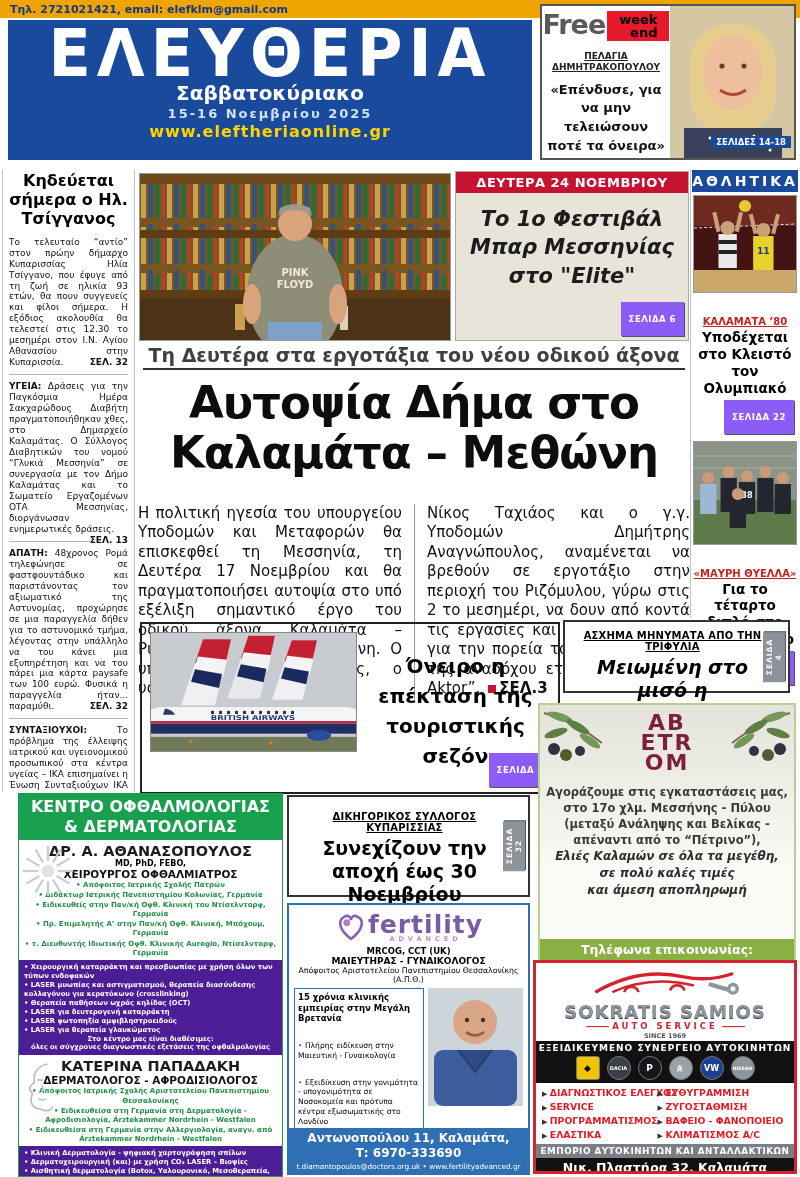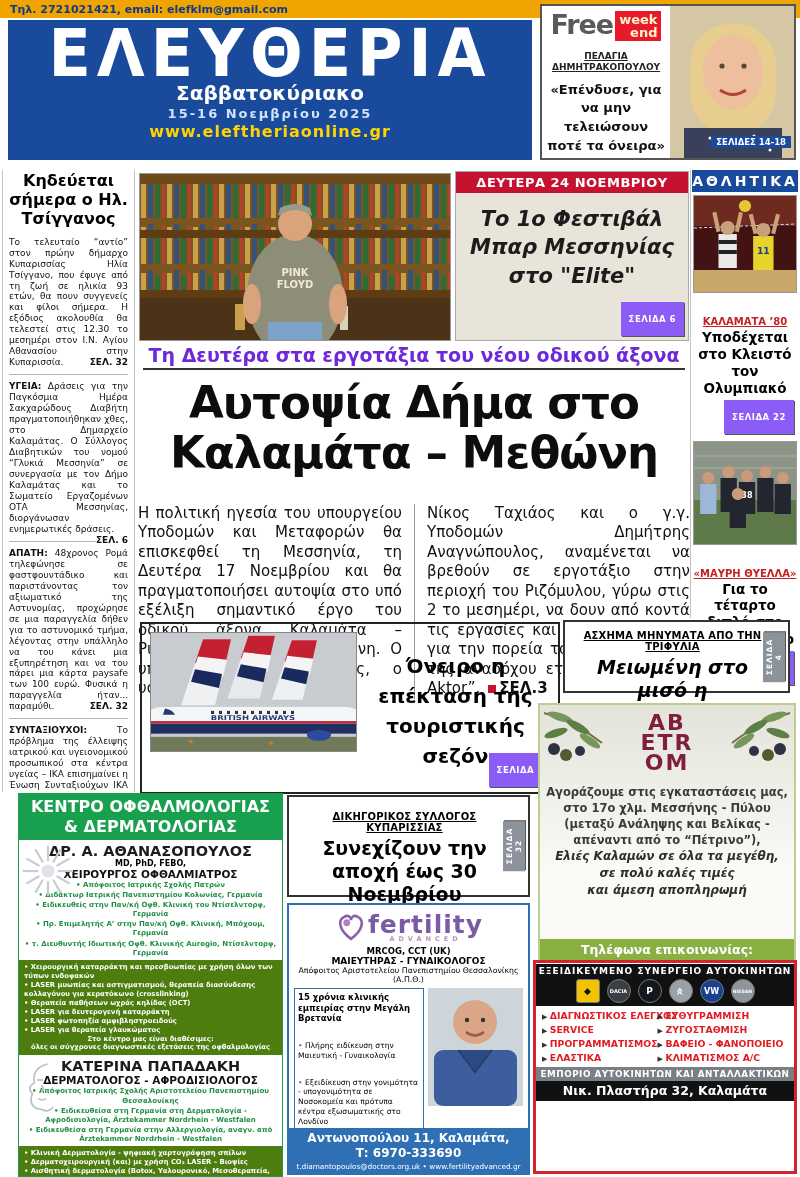--- a/index.html
+++ b/index.html
@@ -19,22 +19,22 @@
   .mh-edition{font-size:20px;font-weight:bold;margin-top:-4px;}
   .mh-date{font-size:13px;font-weight:bold;color:#cfe3ff;letter-spacing:2px;margin-top:1px;}
   .mh-site{font-size:16px;font-weight:bold;color:#ffd400;letter-spacing:1px;margin-top:1px;}
 
   
   .fw{position:absolute;left:540px;top:4px;width:256px;height:156px;border:2px solid #555;
     background:#fff;display:flex;}
   .fw-left{width:128px;padding:5px 4px;text-align:center;}
   .fw-logo{display:flex;justify-content:center;align-items:flex-start;margin-bottom:10px;}
   .fw-free{font-size:27px;font-weight:bold;color:#5a5a5a;letter-spacing:-1px;line-height:1;}
-  .fw-red{background:#e8192c;color:#fef9c3;font-weight:bold;font-size:13px;line-height:1;
-    padding:2px 4px;margin-left:2px;text-align:right;}
+  .fw-red{background:#e8192c;color:#000000;font-weight:bold;font-size:13px;line-height:1;
+    padding:2px 12px;margin-left:2px;text-align:right;}
   .fw-red span{display:block;}
   .fw-author{font-size:9px;font-weight:bold;text-decoration:underline;color:#222;line-height:1.25;}
   .fw-quote{font-size:13px;font-weight:bold;color:#111;margin-top:7px;line-height:1.45;}
   .fw-photo{position:relative;flex:1;overflow:hidden;}
   .fw-badge{position:absolute;right:3px;bottom:10px;background:#1a4a9c;color:#fff;
     font-size:8.5px;font-weight:bold;padding:1px 5px;}
 
   
   .vrule{position:absolute;width:1px;background:#c3c3c3;}
   .vr-a{left:2px;top:170px;height:622px;}
@@ -69,21 +69,21 @@
   .sports-head{background:#1a4a9c;color:#fff;font-weight:bold;font-size:14px;letter-spacing:3px;
     padding:3px 0;margin-bottom:4px;}
   .sp-photo{width:102px;height:96px;outline:1px solid #999;margin:2px auto 4px;}
   .sp-photo svg{display:block;width:100%;height:100%;}
   .sp-kicker{color:#c42121;font-size:10px;font-weight:bold;text-decoration:underline;margin-top:24px;}
   .sp-title{font-size:13.5px;font-weight:bold;line-height:1.25;margin:2px 0 3px;}
   .sp-badge{display:inline-block;margin-left:28px;}
 
   
   .main{position:absolute;left:138px;top:344px;width:552px;}
-  .kicker{display:table;margin:0 auto;font-size:19px;font-weight:bold;color:#6d28d9;
+  .kicker{display:table;margin:0 auto;font-size:19px;font-weight:bold;color:#404040;
     border-bottom:2px solid #333;padding:0 6px 2px;}
   .headline{font-size:45px;font-weight:800;text-align:center;line-height:1.12;
     letter-spacing:-1px;color:#0d0d0d;margin:8px 0 10px;}
   .cols{display:flex;}
   .col{width:50%;font-size:15px;line-height:1.3;text-align:justify;color:#101010;}
   .col2{border-left:1px solid #999;padding-left:12px;}
   .col1{padding-right:12px;}
   .sq{display:inline-block;width:8px;height:8px;background:#c41230;margin:0 3px 0 8px;}
   .mainpg{font-weight:bold;}
 
@@ -149,21 +149,21 @@
   .greenad{position:absolute;left:18px;top:793px;width:265px;height:384px;border:1px solid #18a04e;
     background:#fff;overflow:hidden;}
   .ga-head{background:#18a04e;color:#fff;text-align:center;font-size:16px;font-weight:bold;
     line-height:1.25;padding:3px 0;}
   .ga-white{position:relative;padding:3px 4px 2px;text-align:center;}
   .ga-icon{position:absolute;left:2px;top:4px;}
   .ga-name{font-size:14.5px;font-weight:bold;color:#1c1c1c;}
   .ga-md{font-size:8px;font-weight:bold;}
   .ga-spec{font-size:10.5px;font-weight:bold;color:#111;}
   .ga-cred{font-size:7px;font-weight:bold;color:#1f8f45;line-height:1.3;margin-top:1px;}
-  .ga-green{background:#4d7c0f;color:#fff;padding:3px 5px;text-align:left;}
+  .ga-green{background:#4c1d95;color:#fff;padding:3px 5px;text-align:left;}
   .ga-srv{font-size:6.8px;font-weight:bold;line-height:1.32;}
   .ga-note{font-size:6.8px;font-weight:bold;text-align:center;line-height:1.32;}
 
   
   .auto{position:absolute;left:533px;top:960px;width:264px;height:214px;border:3px solid #d42330;
     background:#fff;text-align:center;overflow:hidden;}
   .au-logo{margin-top:2px;}
   .au-name{font-size:18px;font-weight:800;letter-spacing:1px;color:#8e959d;
     text-shadow:0 1px 0 #3a3f44;line-height:1;}
   .au-sub{color:#d42330;font-size:8.5px;font-weight:bold;letter-spacing:3px;line-height:1.3;}
@@ -238,21 +238,21 @@
   </div>
 
   <div class="vrule vr-a"></div>
   <div class="vrule vr-b"></div>
   <div class="vrule vr-c"></div>
 
   <aside class="leftcol">
     <h2 class="obit-title">Κηδεύεται σήμερα ο Ηλ. Τσίγγανος</h2>
     <p class="brief"><span>Το τελευταίο “αντίο” στον πρώην δήμαρχο Κυπαρισσίας Ηλία Τσίγγανο, που έφυγε από τη ζωή σε ηλικία 93 ετών, θα πουν συγγενείς και φίλοι σήμερα. Η εξόδιος ακολουθία θα τελεστεί στις 12.30 το μεσημέρι στον Ι.Ν. Αγίου Αθανασίου στην Κυπαρισσία.</span> <b class="pg">ΣΕΛ. 32</b></p>
     <hr class="hr">
-    <p class="brief"><b class="tag">ΥΓΕΙΑ:</b> <span>Δράσεις για την Παγκόσμια Ημέρα Σακχαρώδους Διαβήτη πραγματοποιήθηκαν χθες, στο Δημαρχείο Καλαμάτας. Ο Σύλλογος Διαβητικών του νομού “Γλυκιά Μεσσηνία” σε συνεργασία με τον Δήμο Καλαμάτας και το Σωματείο Εργαζομένων ΟΤΑ Μεσσηνίας, διοργάνωσαν ενημερωτικές δράσεις.</span> <b class="pg">ΣΕΛ. 6</b></p>
+    <p class="brief"><b class="tag">ΥΓΕΙΑ:</b> <span>Δράσεις για την Παγκόσμια Ημέρα Σακχαρώδους Διαβήτη πραγματοποιήθηκαν χθες, στο Δημαρχείο Καλαμάτας. Ο Σύλλογος Διαβητικών του νομού “Γλυκιά Μεσσηνία” σε συνεργασία με τον Δήμο Καλαμάτας και το Σωματείο Εργαζομένων ΟΤΑ Μεσσηνίας, διοργάνωσαν ενημερωτικές δράσεις.</span> <b class="pg">ΣΕΛ. 13</b></p>
     <hr class="hr">
     <p class="brief"><b class="tag">ΑΠΑΤΗ:</b> <span>48χρονος Ρομά τηλεφώνησε σε φαστφουντάδικο και παριστάνοντας τον αξιωματικό της Αστυνομίας, προχώρησε σε μια παραγγελία δήθεν για το αστυνομικό τμήμα, λέγοντας στην υπάλληλο να του κάνει μια εξυπηρέτηση και να του πάρει μια κάρτα paysafe των 100 ευρώ. Φυσικά η παραγγελία ήταν... παραμύθι.</span> <b class="pg">ΣΕΛ. 32</b></p>
     <hr class="hr">
     <p class="brief"><b class="tag">ΣΥΝΤΑΞΙΟΥΧΟΙ:</b> <span>Το πρόβλημα της έλλειψης ιατρικού και υγειονομικού προσωπικού στα κέντρα υγείας – ΙΚΑ επισημαίνει η Ένωση Συνταξιούχων ΙΚΑ Καλαμάτας με επιστολή της στον υπουργό Υγείας Άδωνι Γεωργιάδη.</span> </p>
   </aside>
 
   <div class="barphoto">
     <svg viewBox="0 0 310 166" preserveAspectRatio="none">
       <defs>
         <pattern id="btl" width="26" height="46" patternUnits="userSpaceOnUse">
@@ -562,20 +562,34 @@
     <div class="ga-green">
       <div class="ga-srv">• Κλινική Δερματολογία - ψηφιακή χαρτογράφηση σπίλων</div>
       <div class="ga-srv">• Δερματοχειρουργική (και) με χρήση CO₂ LASER – Βιοψίες</div>
       <div class="ga-srv">• Αισθητική δερματολογία (Botox, Υαλουρονικό, Μεσοθεραπεία, PRP, LASER για ροδόχρου νόσο)</div>
 
     </div>
 
   </section>
 
   <section class="auto">
+    <div class="au-logo">
+      <svg width="170" height="34" viewBox="0 0 180 40">
+        <path d="M8 32 Q60 2 112 14 Q142 20 170 10" stroke="#d42330" stroke-width="4" fill="none"></path>
+        <path d="M28 32 Q72 12 124 24" stroke="#d42330" stroke-width="3" fill="none"></path>
+        <path d="M42 32 a9 9 0 0 1 17 0" stroke="#d42330" stroke-width="3" fill="none"></path>
+        <path d="M96 30 a9 9 0 0 1 17 0" stroke="#d42330" stroke-width="3" fill="none"></path>
+        <rect x="142" y="20" width="28" height="5" rx="2" fill="#8e959d" transform="rotate(16 142 20)"></rect>
+        <circle cx="170" cy="28" r="7" fill="#8e959d"></circle>
+          <circle cx="170" cy="28" r="3" fill="#fff"></circle>
+      </svg>
+      <div class="au-name">SOKRATIS SAMIOS</div>
+      <div class="au-sub">AUTO SERVICE</div>
+      <div class="au-since">SINCE 1969</div>
+    </div>
     <div class="au-black">
       <div class="au-band1">ΕΞΕΙΔΙΚΕΥΜΕΝΟ ΣΥΝΕΡΓΕΙΟ ΑΥΤΟΚΙΝΗΤΩΝ</div>
       <div class="au-brands">
         <span class="brand renault"></span>
         <span class="brand dacia"></span>
         <span class="brand peugeot"></span>
         <span class="brand citroen"></span>
         <span class="brand vw"></span>
         <span class="brand nissan"></span>
       </div>

